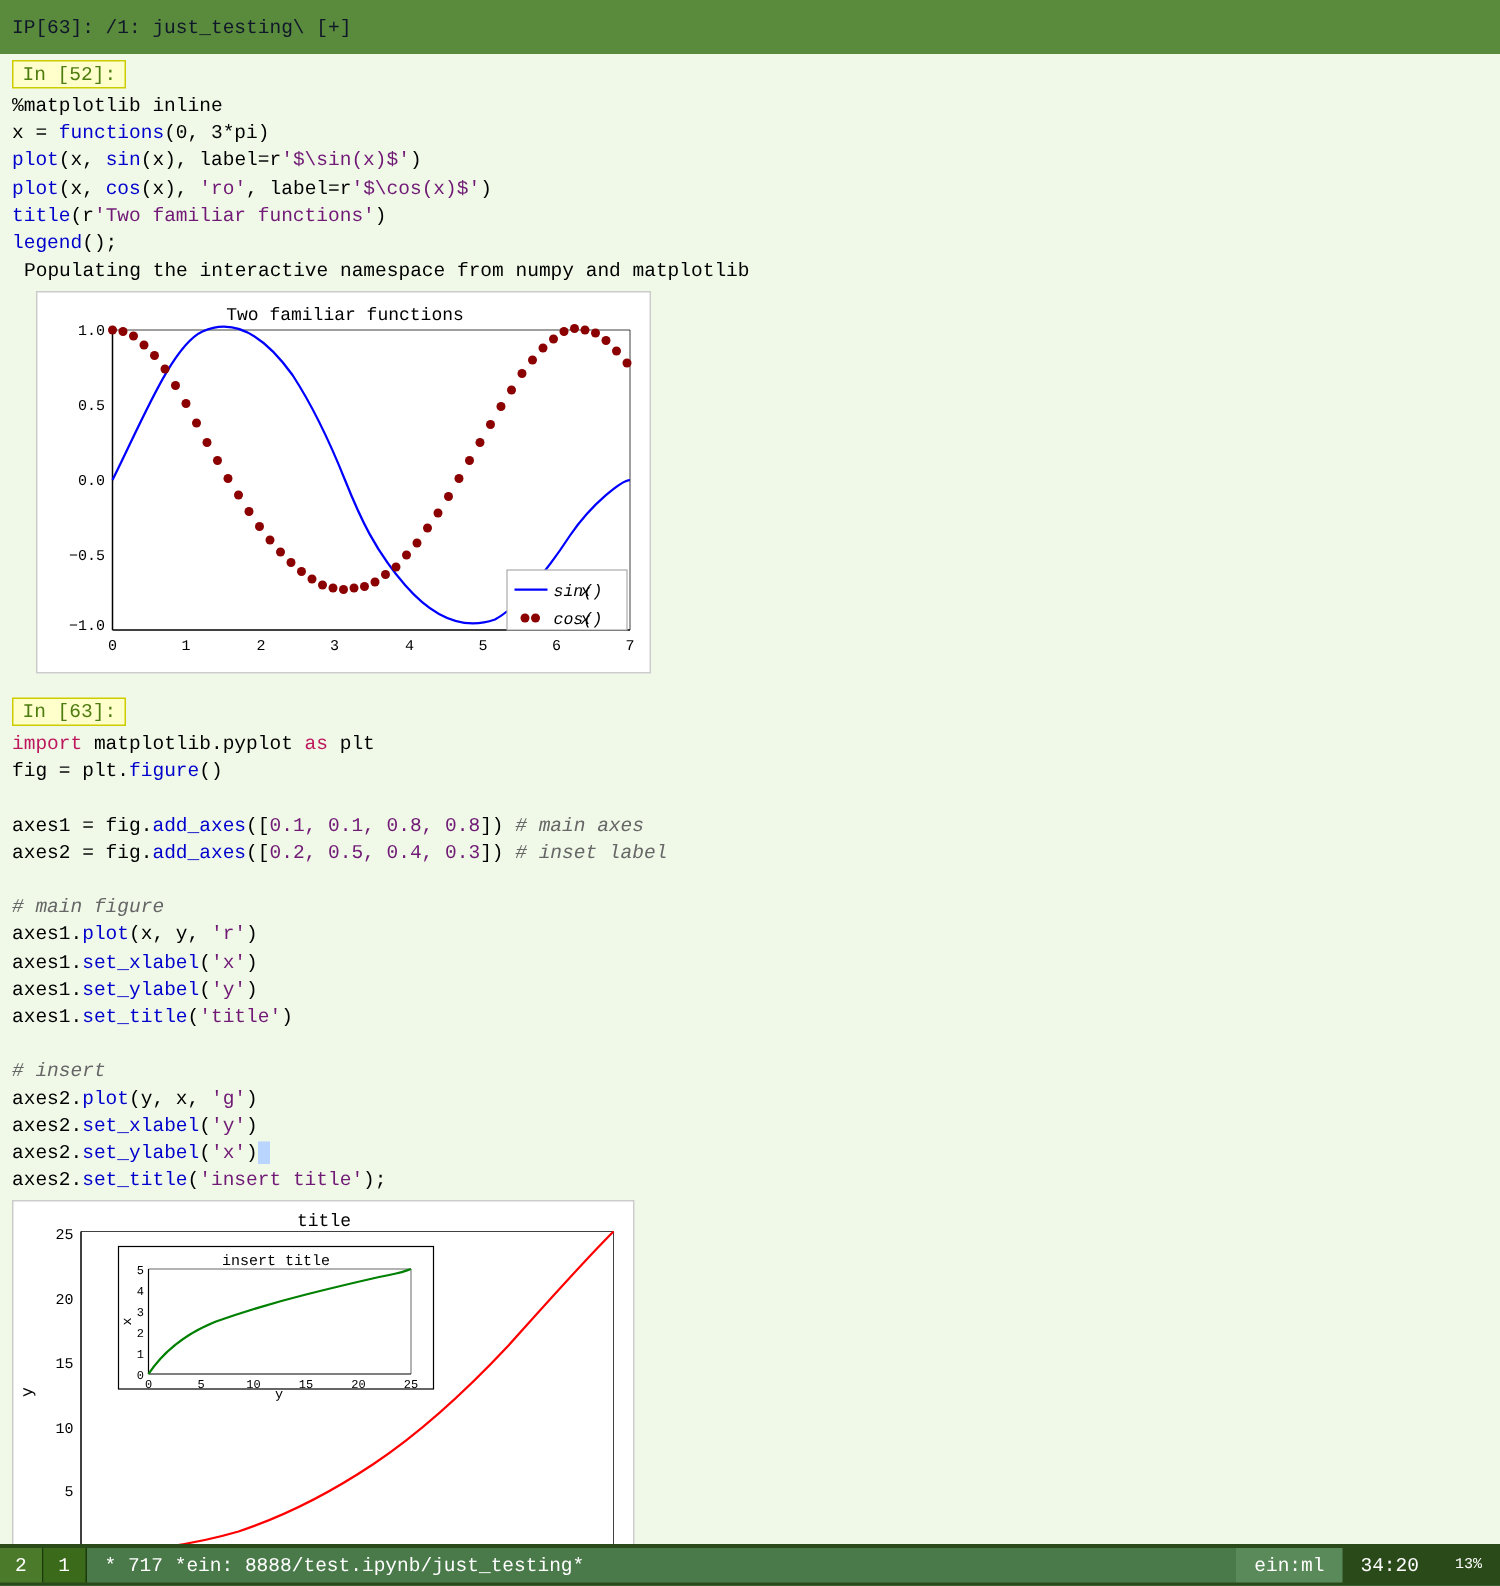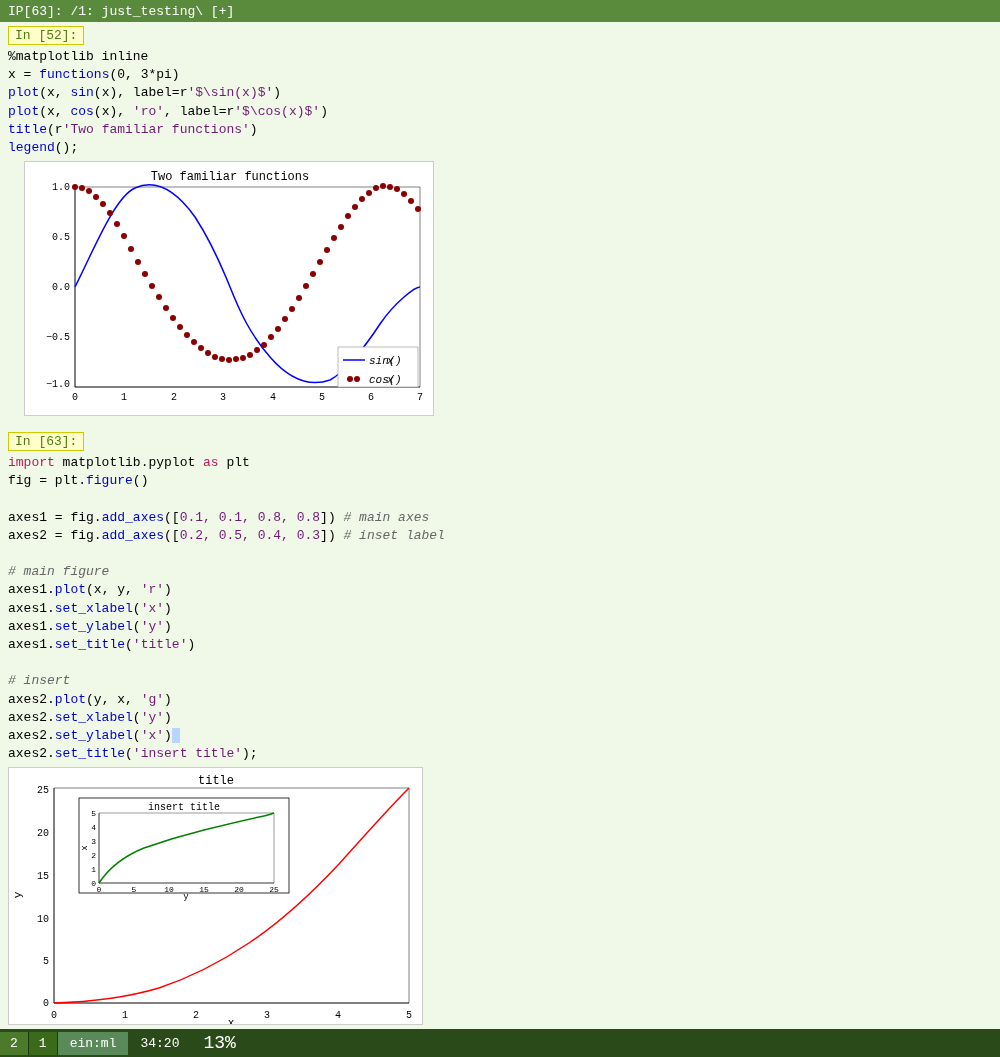--- a/index.html
+++ b/index.html
@@ -9,24 +9,24 @@
       background: #d4e8c2;
       font-family: 'Courier New', monospace;
       font-size: 13px;
       overflow: hidden;
       position: relative;
     }
 
     
     #titlebar {
       background: #5a8a3c;
-      color: #ffffff;
+      color: #0f172a;
       padding: 3px 8px;
       font-size: 13px;
-      height: 22px;
+      height: 36px;
       display: flex;
       align-items: center;
     }
 
     
     #main-content {
       background: #f0f8e8;
       height: calc(100% - 22px - 28px);
       overflow-y: auto;
       padding: 0;
@@ -115,21 +115,21 @@
 
     .status-pos {
       padding: 4px 12px;
       color: white;
       font-size: 13px;
     }
 
     .status-pct {
       padding: 4px 12px;
       color: white;
-      font-size: 18px;
+      font-size: 10px;
     }
 
     svg text {
       font-family: 'Courier New', monospace;
     }
   </style>
 </head>
 <body>
 
 <div id="titlebar">
@@ -139,20 +139,21 @@
 <div id="main-content">
 
   <div class="cell">
     <div class="cell-in-label">In [52]:</div>
     <div class="code-block"><span class="var-normal">%matplotlib inline</span>
 <span class="var-normal">x </span><span class="var-normal">= </span><span class="fn-blue">functions</span><span class="var-normal">(0, 3*pi)</span>
 <span class="fn-blue">plot</span><span class="var-normal">(x, </span><span class="fn-blue">sin</span><span class="var-normal">(x), label=r</span><span class="str-red">'$\sin(x)$'</span><span class="var-normal">)</span>
 <span class="fn-blue">plot</span><span class="var-normal">(x, </span><span class="fn-blue">cos</span><span class="var-normal">(x), </span><span class="str-red">'ro'</span><span class="var-normal">, label=r</span><span class="str-red">'$\cos(x)$'</span><span class="var-normal">)</span>
 <span class="fn-blue">title</span><span class="var-normal">(r</span><span class="str-red">'Two familiar functions'</span><span class="var-normal">)</span>
 <span class="fn-blue">legend</span><span class="var-normal">();</span></div>
+    <div class="output-text">Populating the interactive namespace from numpy and matplotlib</div>
   </div>
 
   <div style="margin: 0 8px 8px 8px; padding-left: 16px;">
     <svg width="410" height="255" style="background:white; border:1px solid #ccc;">
 
       <text x="205" y="18" text-anchor="middle" font-size="12" font-family="serif">Two familiar functions</text>
 
       <line x1="50" y1="25" x2="50" y2="225" stroke="black" stroke-width="1"></line>
       <line x1="50" y1="225" x2="395" y2="225" stroke="black" stroke-width="1"></line>
 
@@ -320,16 +321,23 @@
 
       <path d="M90,115 C100,100 115,88 135,80 C155,73 175,67 195,62 C215,57 235,52 255,48 C260,47 262,46 265,45" stroke="green" stroke-width="1.5" fill="none"></path>
     </svg>
   </div>
 
 </div>
 
 <div id="statusbar">
   <div class="status-cell-num">2</div>
   <div class="status-cell-num-2">1</div>
+  <div class="status-filename">
+    <span>*</span>
+    <span> </span>
+    <span>717</span>
+    <span> </span>
+    <span>*ein: 8888/test.ipynb/just_testing*</span>
+  </div>
   <div class="status-mode">ein:ml</div>
   <div class="status-pos">34:20</div>
   <div class="status-pct">13%</div>
 </div>
 
 </body></html>

